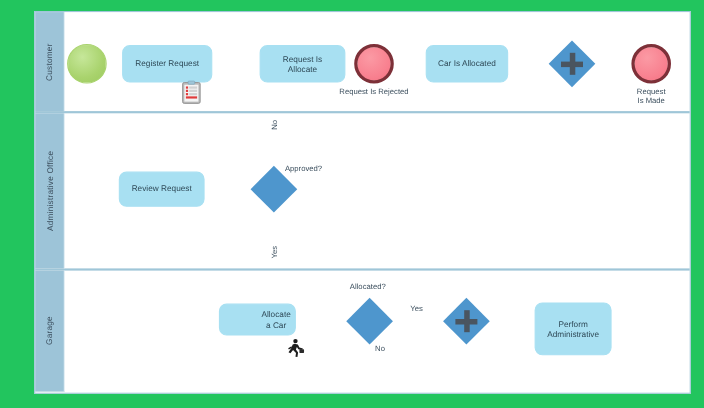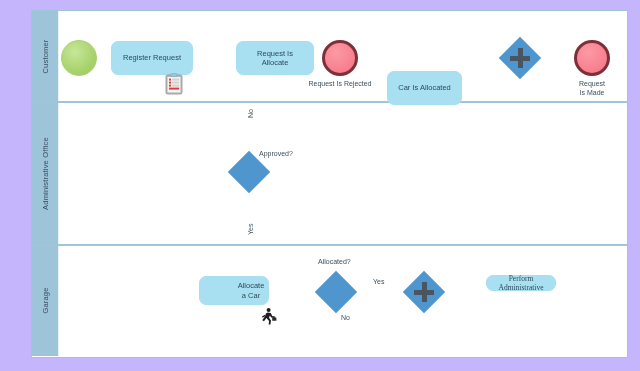--- a/index.html
+++ b/index.html
@@ -7,21 +7,21 @@
     padding: 0;
     background: #ffffff;
   }
   body {
     font-family: "Liberation Sans", sans-serif;
   }
   #canvas {
     position: relative;
     width: 640px;
     height: 371px;
-    background: #c4b5fd;
+    background: #22c55e;
     overflow: hidden;
   }
   #pool {
     position: absolute;
     left: 31px;
     top: 10px;
     width: 597px;
     height: 348px;
     border: 1.5px solid #9fc6d8;
     box-sizing: border-box;
@@ -223,38 +223,41 @@
   </div>
 
   <div class="task" style="left:211px; top:41px; width:78px; height:34px; flex-direction:column;margin-left:25px;">
     <span>Request Is</span>
     <span>Allocate</span>
   </div>
 
   <div class="event end-event" style="left:322px; top:40px; width:36px; height:36px;"></div>
   <div class="event-label" style="left:290px; top:79px; width:100px;">Request Is Rejected</div>
 
-  <div class="task" style="left:387px; top:41px; width:75px; height:34px;margin-top:30px;">
+  <div class="task" style="left:387px; top:41px; width:75px; height:34px;">
     <span>Car Is Allocated</span>
   </div>
 
   <div class="gateway-wrap" style="left:505px; top:43px;">
     <div class="gateway"></div>
     <div class="plus-glyph">
       <div class="plus-h"></div>
       <div class="plus-v"></div>
     </div>
   </div>
 
   <div class="event end-event" style="left:574px; top:40px; width:36px; height:36px;"></div>
   <div class="event-label" style="left:558px; top:79px; width:68px;">
     <div>Request</div>
     <div>Is Made</div>
   </div>
 
+  <div class="task" style="left:108px; top:156px; width:78px; height:32px;">
+    <span>Review Request</span>
+  </div>
 
   <div class="gateway-wrap" style="left:234px; top:157px;">
     <div class="gateway"></div>
   </div>
   <div class="flow-label" style="left:259px; top:150px;">Approved?</div>
 
   <div class="flow-label vertical" style="left:247px; top:118px;">No</div>
 
   <div class="flow-label vertical" style="left:247px; top:235px;">Yes</div>
 
@@ -284,18 +287,18 @@
   <div class="flow-label" style="left:341px; top:314px;">No</div>
 
   <div class="gateway-wrap" style="left:409px; top:277px;">
     <div class="gateway"></div>
     <div class="plus-glyph">
       <div class="plus-h"></div>
       <div class="plus-v"></div>
     </div>
   </div>
 
-  <div class="task" style="left:486px; top:275px; width:70px; height:16px; flex-direction:column;font-family:Liberation Serif, serif;">
+  <div class="task" style="left:486px; top:275px; width:70px; height:48px; flex-direction:column;">
     <span>Perform</span>
     <span>Administrative</span>
   </div>
 
 </div>
 
 </body></html>

